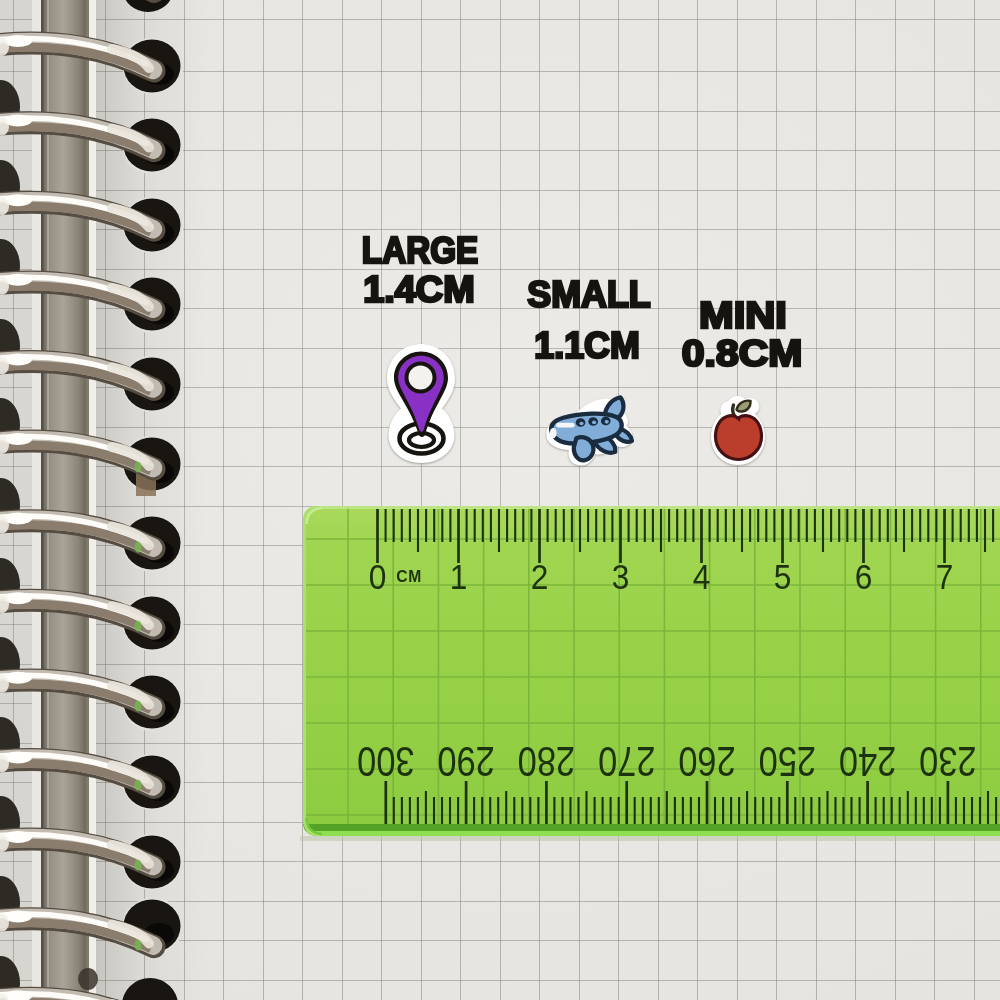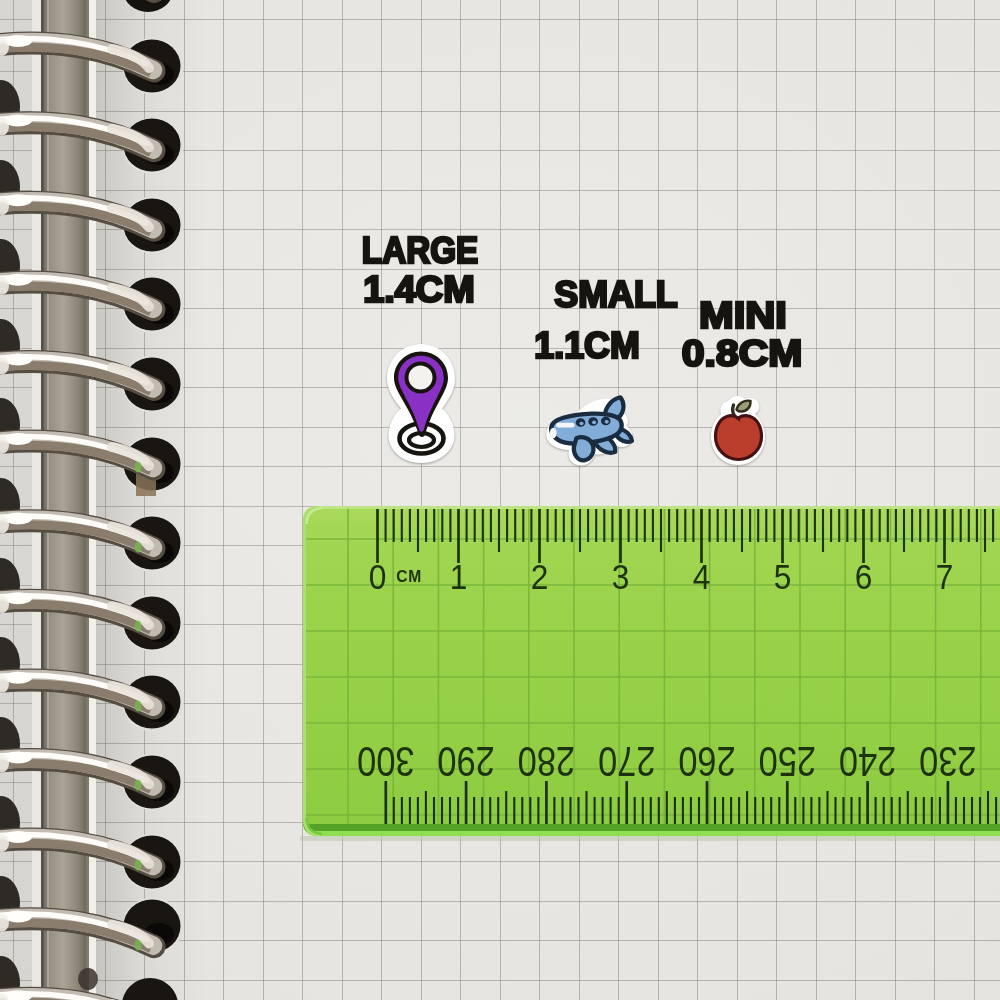--- a/index.html
+++ b/index.html
@@ -257,21 +257,21 @@
 <ellipse cx="2" cy="1002.2" rx="7" ry="9" fill="#f5f1ea" opacity="0.85"></ellipse>
 <ellipse cx="138" cy="1024" rx="3.5" ry="5.5" fill="#74b94a" opacity="0.8"></ellipse>
 </g>
 <ellipse cx="88" cy="979" rx="10" ry="11" fill="#3a332b" opacity="0.85"></ellipse>
 </svg>
 
 <div class="lbl" style="left:419.5px;top:233.0px;--sx:0.923;">LARGE</div>
 
 <div class="lbl" style="left:419.0px;top:272.0px;--sx:1.052;">1.4CM</div>
 
-<div class="lbl" style="left:589.0px;top:277.0px;margin-left:27px;--sx:0.995;">SMALL</div>
+<div class="lbl" style="left:589.0px;top:277.0px;--sx:0.995;">SMALL</div>
 
 <div class="lbl" style="left:587.0px;top:328px;--sx:0.994;">1.1CM</div>
 
 <div class="lbl" style="left:742.5px;top:298.0px;--sx:1.155;">MINI</div>
 
 <div class="lbl" style="left:742.0px;top:336.0px;--sx:1.136;">0.8CM</div>
 <svg width="84" height="132" viewBox="0 0 84 132" style="position:absolute;left:380px;top:338px;filter:blur(0.3px);">
 
 <g filter="drop-shadow(0.5px 1px 1px rgba(110,108,100,0.6))">
 <path d="M41 6 C59 6 75 20 75 40.5 C75 53 68 62.5 62 70.5 C70 77 74.5 88 74.5 97.5 C74.5 113 60 125 41.5 125 C23 125 8.5 113 8.5 97.5 C8.5 88 13 77 21 70.5 C15 62.5 7 53 7 40.5 C7 20 23 6 41 6 Z" fill="#ffffff"></path>

